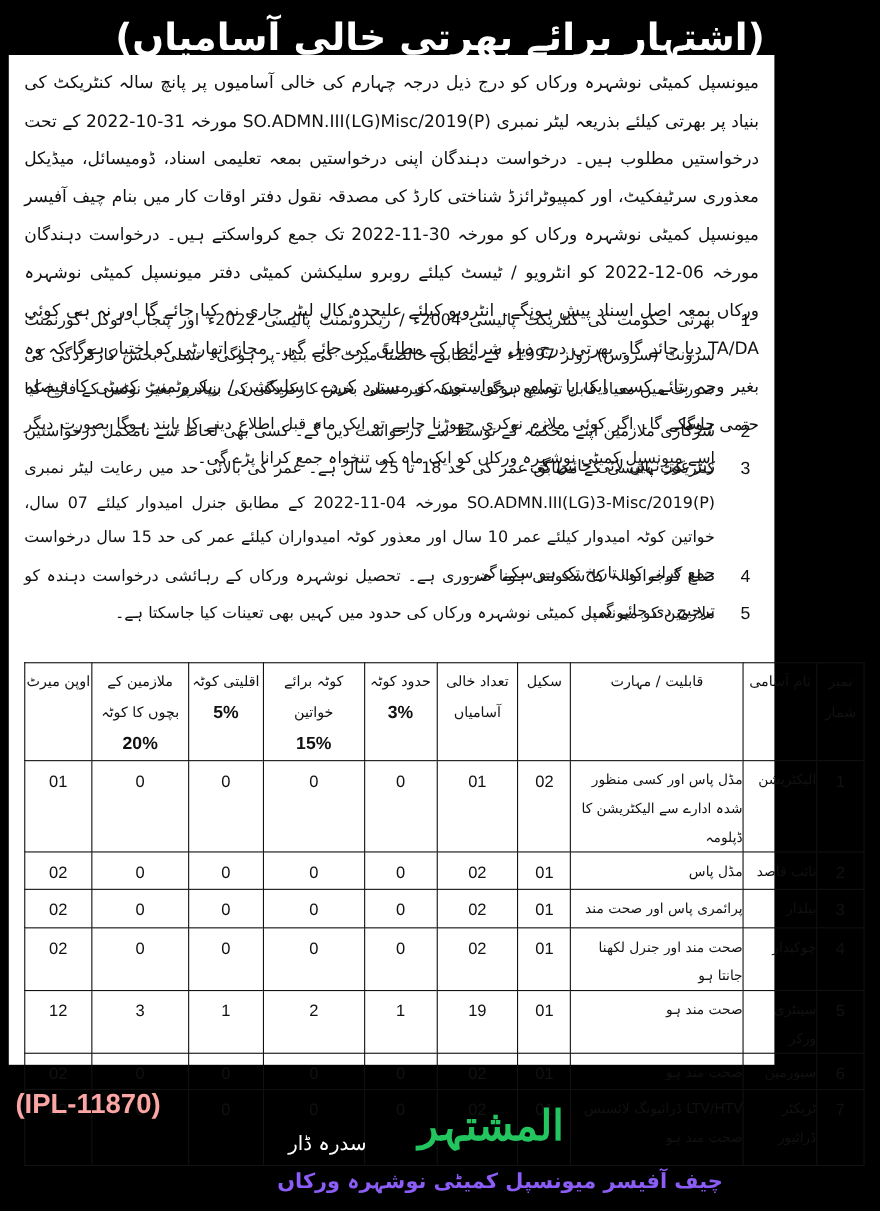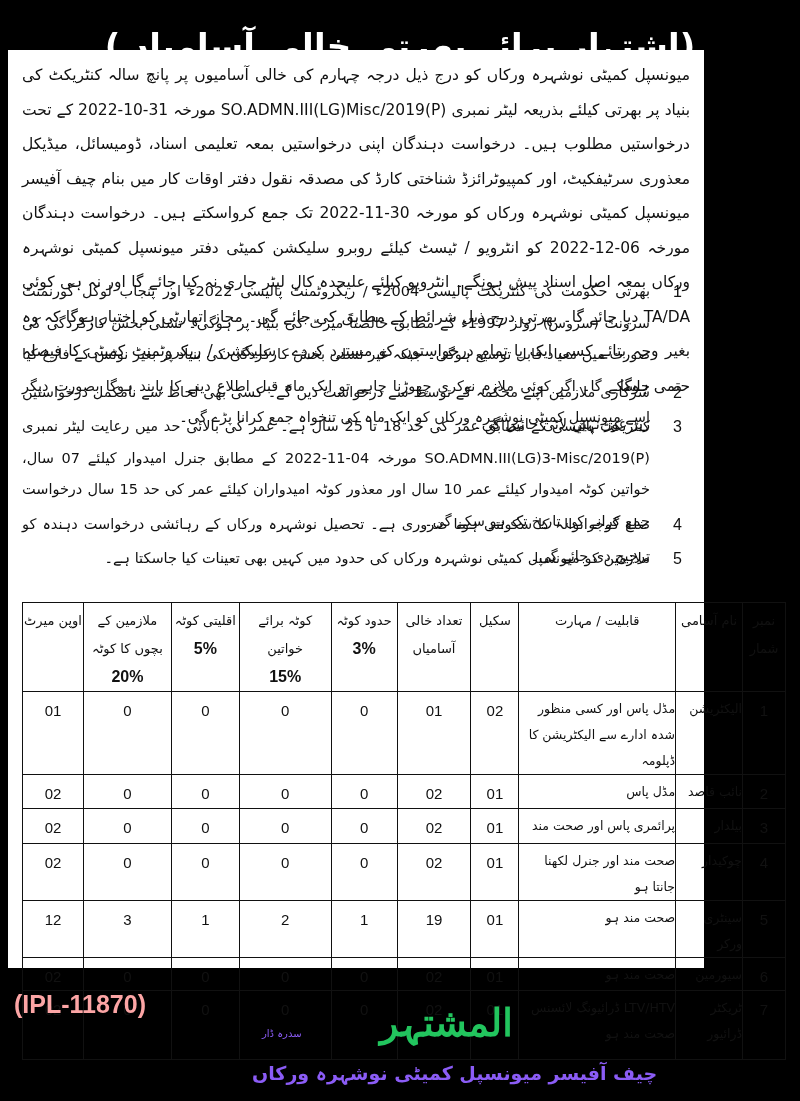--- a/index.html
+++ b/index.html
@@ -1,19 +1,19 @@
 <!DOCTYPE html>
 <html><head>
 <meta charset="utf-8">
 <style>
   html, body { margin:0; padding:0; }
   body { width:800px; height:1101px; background:#000; position:relative; overflow:hidden;
          font-family:"DejaVu Sans", sans-serif; color:#111; }
   .title-bar { position:absolute; left:0; top:0; width:800px; height:66px; background:#000;
-               display:flex; align-items:flex-end; justify-content:center; }
+               display:flex; align-items:center; justify-content:center; }
   .title { color:#fff; font-family:"DejaVu Sans", sans-serif; font-size:34px; font-weight:bold; direction:rtl; }
   .paper { position:absolute; left:8px; top:50px; width:696px; height:918px; background:#fff; }
   .intro { position:absolute; left:14px; right:14px; top:8px; direction:rtl; text-align:justify;
            font-family:"DejaVu Sans", sans-serif; font-size:15.5px; line-height:34.5px; }
   .intro p { margin:0; }
   .conditions { position:absolute; left:14px; right:14px; top:226px; direction:rtl;
                 font-family:"DejaVu Sans", sans-serif; font-size:14.5px; }
   .cond { position:relative; padding-right:40px; line-height:31.5px; }
   .cond .num { position:absolute; right:8px; top:0; font-family:"Liberation Sans", sans-serif; font-size:16px; direction:ltr; }
   .cond .txt { text-align:justify; }
@@ -23,21 +23,21 @@
                font-family:"Liberation Sans", sans-serif; font-size:15px; }
   table.jobs th, table.jobs td { border:1.6px solid #111; text-align:center; vertical-align:top; padding:0; }
   table.jobs th { font-weight:normal; font-family:"DejaVu Sans", sans-serif; font-size:13px; height:67px; line-height:28px; padding-top:4px; }
   table.jobs th .pct { display:block; font-family:"Liberation Sans", sans-serif; font-weight:bold; font-size:16px; }
   table.jobs td { padding-top:10px; }
   table.jobs td.u { font-family:"DejaVu Sans", sans-serif; font-size:12.5px; line-height:26px; padding-top:4px;text-align:right; }
   .r1 td { height:52px; } .r2 td { height:23px; } .r3 td { height:24px; } .r4 td { height:23px; }
   .r5 td { height:25px; } .r6 td { height:22px; } .r7 td { height:58px; }
   .ipl { position:absolute; left:14px; top:990px; color:#fca5a5; font-family:"Liberation Sans", sans-serif; font-weight:bold; font-size:25px; }
   .sig-title { position:absolute; left:380px; top:1000px; color:#22c55e; font-family:"DejaVu Serif", serif; font-weight:bold; font-size:38px; direction:rtl; }
-  .sig-name { position:absolute; left:262px; top:1028px; color:#8b5cf6; font-family:"DejaVu Sans", sans-serif; font-size:10px; direction:rtl; }
+  .sig-name { position:absolute; left:262px; top:1028px; color:#ffffff; font-family:"DejaVu Sans", sans-serif; font-size:18px; direction:rtl; }
   .sig-office { position:absolute; left:252px; top:1062px; color:#8b5cf6; font-family:"DejaVu Sans", sans-serif; font-weight:bold; font-size:19px; direction:rtl; }
 </style>
 </head>
 <body>
 
 <div class="title-bar">
   <div class="title">(اشتہار برائے بھرتی خالی آسامیاں)</div>
 </div>
 
 <div class="paper">

